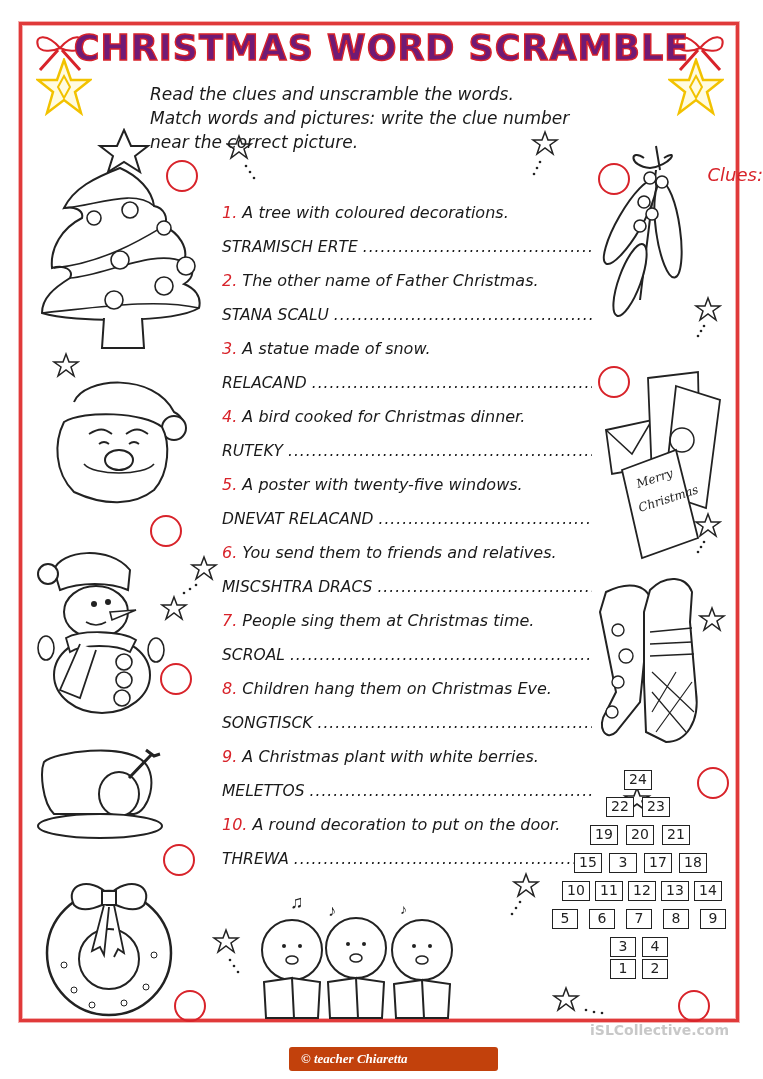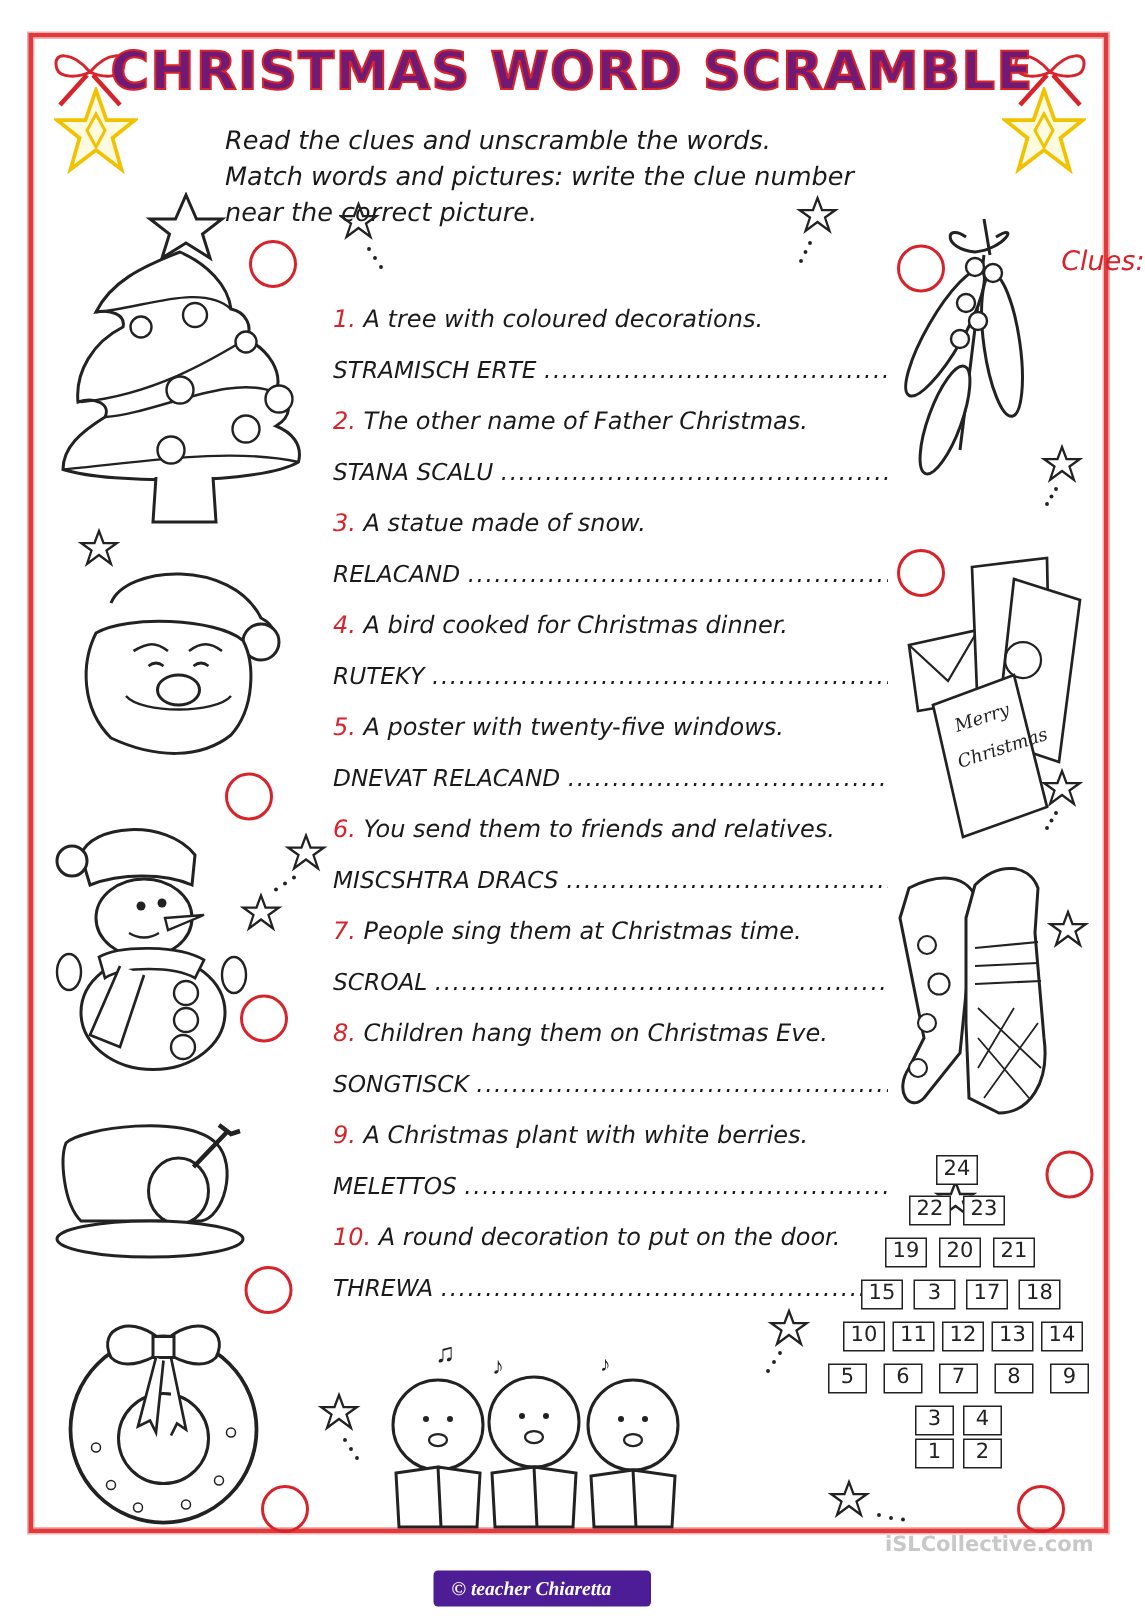--- a/index.html
+++ b/index.html
@@ -13,21 +13,21 @@
   .clue-list { position: absolute; left: 222px; top: 199px; width: 370px; font-family: "DejaVu Sans", sans-serif; font-style: italic; color: #1a1a1a; }
   .clue-line { height: 34px; line-height: 28px; font-size: 16px; white-space: nowrap; }
   .clue-num { color: #d8232a; }
   .scramble-line { height: 34px; line-height: 28px; font-size: 15.5px; white-space: nowrap; display: flex; justify-content: flex-end; }
   .scramble-word { flex: none; }
   .dots { flex: 1; overflow: hidden; margin-left: 5px; letter-spacing: 1px; }
   .circle { position: absolute; width: 32px; height: 32px; border: 2px solid #d8232a; border-radius: 50%; box-sizing: border-box; }
   .pic { position: absolute; }
   .advent { position: absolute; left: 520px; top: 767px; width: 220px; height: 200px; }
   .advent-box { position: absolute; height: 20px; border: 1.5px solid #222; box-sizing: border-box; font-family: "DejaVu Sans", sans-serif; font-size: 14px; text-align: center; line-height: 17px; color: #222; background: #fff; }
-  .footer { position: absolute; left: 289px; top: 1047px; width: 145px; height: 24px; background: #4c1d95; border-radius: 3px; color: #ffffff; font-family: "Liberation Serif", serif; font-style: italic; font-weight: bold; font-size: 13px; line-height: 24px; padding-left: 12px; box-sizing: border-box; }
+  .footer { position: absolute; left: 289px; top: 1047px; width: 209px; height: 24px; background: #c2410c; border-radius: 3px; color: #ffffff; font-family: "Liberation Serif", serif; font-style: italic; font-weight: bold; font-size: 13px; line-height: 24px; padding-left: 12px; box-sizing: border-box; }
   .watermark { position: absolute; left: 590px; top: 1022px; font-family: "DejaVu Sans", sans-serif; font-size: 14px; color: #c8c8c8; font-weight: bold; }
 </style>
 </head>
 <body>
 
 <div class="frame"></div>
 
 <svg class="bow" style="left:28px;top:30px" width="64" height="44" viewBox="0 0 64 44">
   <path d="M32 18 C20 4 6 4 10 16 C12 22 24 22 32 18 Z" fill="#fff" stroke="#d8232a" stroke-width="2"></path>
   <path d="M32 18 C44 4 58 4 54 16 C52 22 40 22 32 18 Z" fill="#fff" stroke="#d8232a" stroke-width="2"></path>

